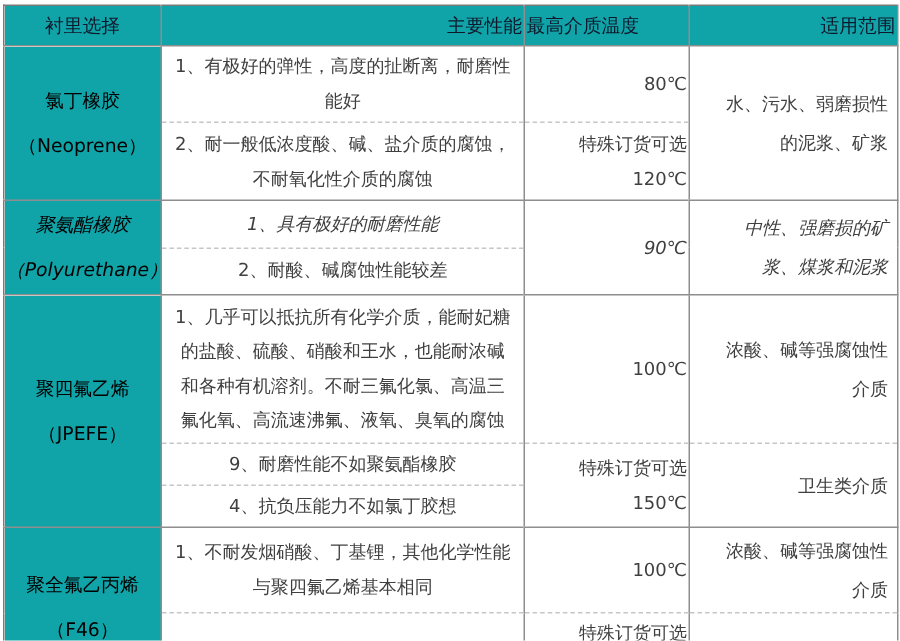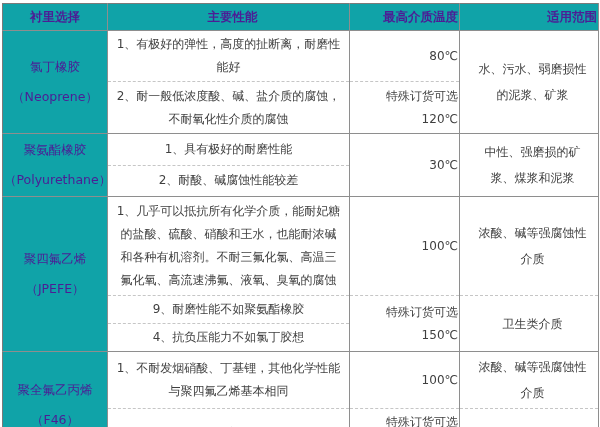--- a/index.html
+++ b/index.html
@@ -25,58 +25,58 @@
     border-right: 1px solid #8e8e8e;
     border-bottom: 1px solid #8e8e8e;
     font-size: 12px;
     color: #3f3f3f;
     vertical-align: middle;
     box-sizing: border-box;
     overflow: hidden;
   }
   th {
     background: #10a3a8;
-    color: #4c1d95;
-    font-weight: 700;
+    color: #0f172a;
+    font-weight: 400;
     height: 27px;
     font-size: 12.5px;
   }
   th.c1 { text-align: center; }
-  th.c2 { text-align: center; padding-left: 9px; }
-  th.c3 { text-align: right; }
+  th.c2 { text-align: right; padding-left: 9px; }
+  th.c3 { text-align: left; }
   th.c4 { text-align: right; padding-left: 13px; }
 
   td.name {
     background: #10a3a8;
-    color: #4c1d95;
+    color: #000000;
     text-align: center;
     font-size: 12.5px;
   }
   td.name span { display: block; line-height: 30px; }
 
   td.perf {
     text-align: center;
     padding: 2px 8px 2px 8px;
     line-height: 23px;
   }
   td.temp {
     text-align: right;
     line-height: 23px;
     white-space: pre-line;
   }
   td.range {
-    text-align: center;
+    text-align: right;
     padding: 2px 6px 2px 13px;
     line-height: 26px;
   }
   .dashb { border-bottom: 1px dashed #c6c6c6; }
 
   tr.h48 { height: 48px; }
   tr.h52 { height: 52px; margin-top: 44px; }
-  tr.h24 { height: 24px; }
+  tr.h24 { height: 24px; font-style: italic; }
   tr.h25 { height: 25px; margin-left: 13px; }
   tr.h99 { height: 99px; }
   tr.h23 { height: 23px; }
   tr.h50 { height: 50px; }
 </style>
 </head>
 <body>
 
 <div class="page">
   <table class="lining">
@@ -109,21 +109,21 @@
       <td class="temp">特殊订货可选
 120℃</td>
     </tr>
 
     <tr class="h24">
       <td class="name" rowspan="2">
         <span>聚氨酯橡胶</span>
         <span>（Polyurethane）</span>
       </td>
       <td class="perf dashb">1、具有极好的耐磨性能</td>
-      <td class="temp" rowspan="2">30℃</td>
+      <td class="temp" rowspan="2">90℃</td>
       <td class="range" rowspan="2">中性、强磨损的矿浆、煤浆和泥浆</td>
     </tr>
     <tr class="h25">
       <td class="perf">2、耐酸、碱腐蚀性能较差</td>
     </tr>
 
     <tr class="h99">
       <td class="name" rowspan="3">
         <span>聚四氟乙烯</span>
         <span>（JPEFE）</span>

